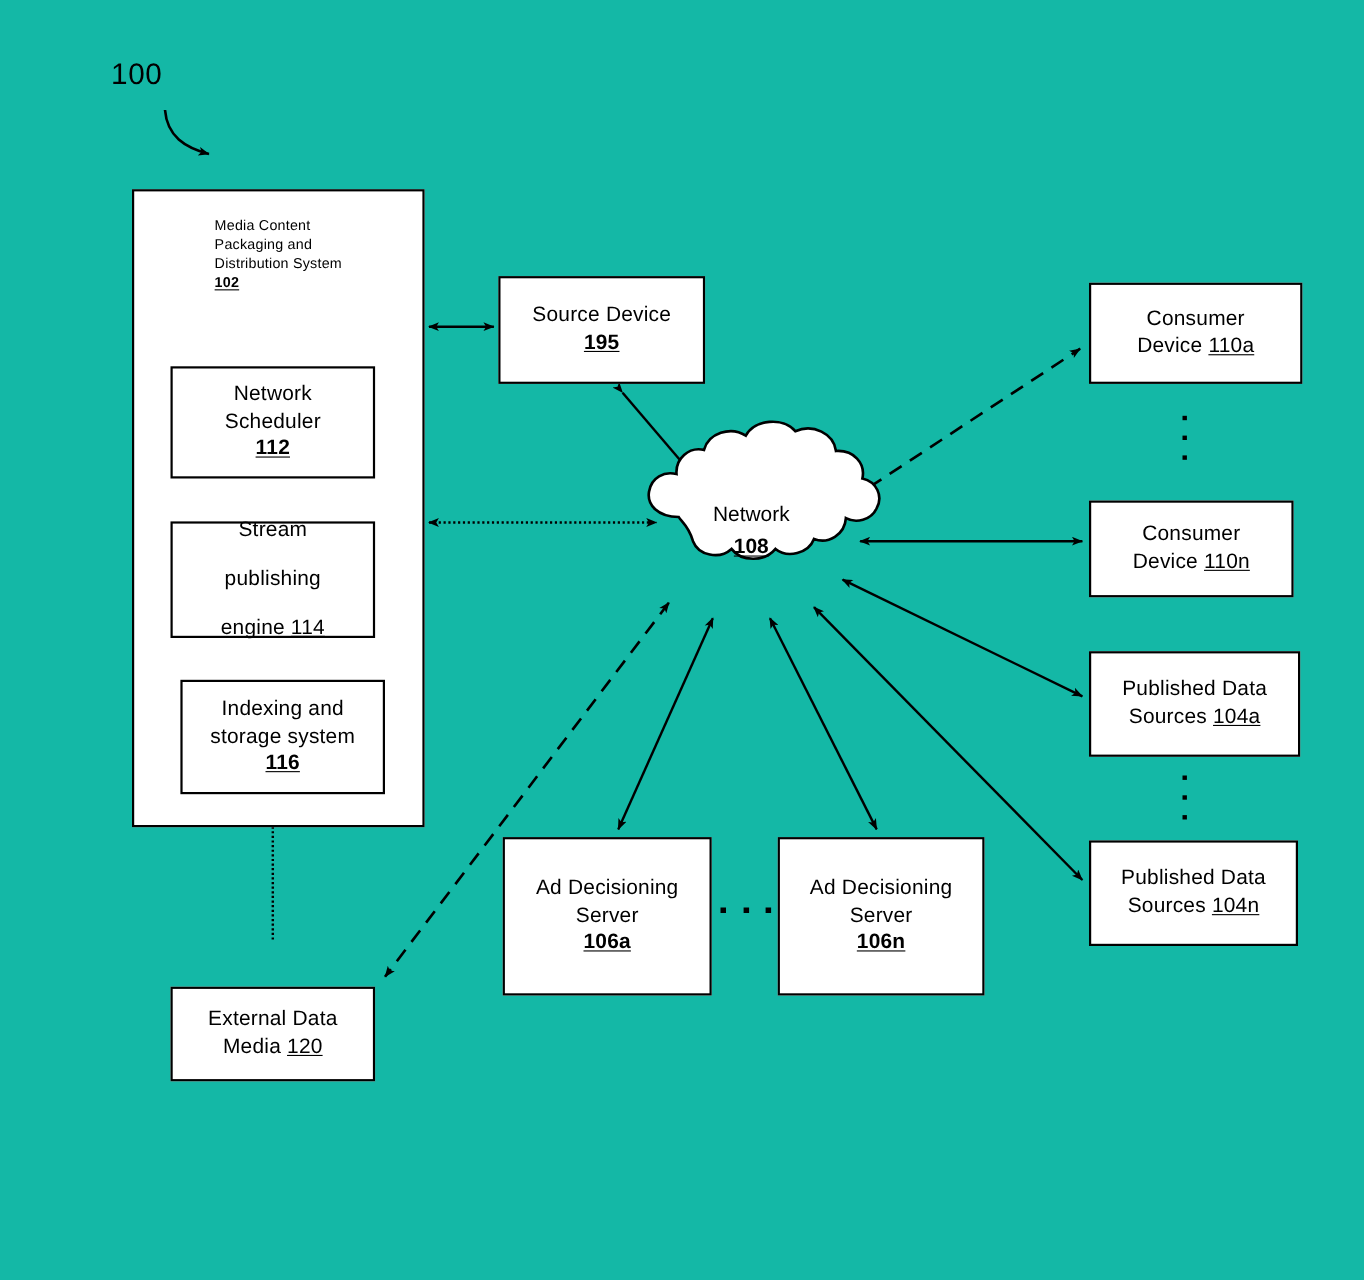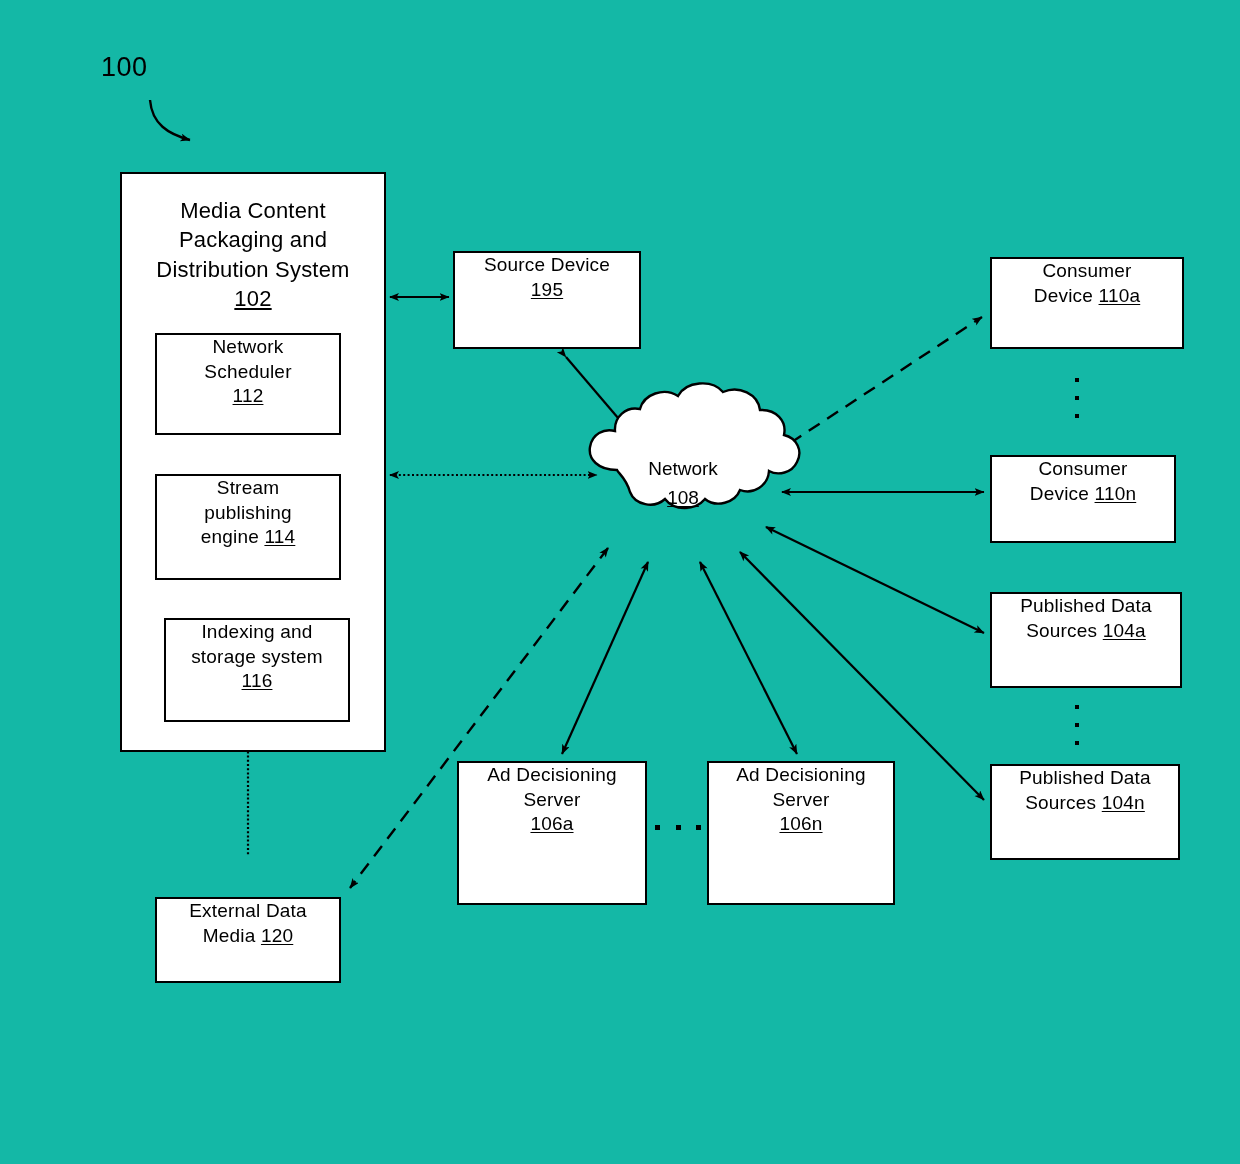--- a/index.html
+++ b/index.html
@@ -23,44 +23,44 @@
     pointer-events:none;
   }
   .box{
     position:absolute;
     border:2px solid #000;
     background:#ffffff;
     box-sizing:border-box;
     display:flex;
     flex-direction:column;
     align-items:center;
-    justify-content:flex-start;
+    justify-content:center;
     text-align:center;
     line-height:1.30;
     font-size:19px;
     letter-spacing:0.2px;
   }
   .box .ln{display:block; white-space:nowrap;}
   .ref{text-decoration:underline; text-underline-offset:2px;}
-  .refblock{text-decoration:underline; text-underline-offset:2px; display:block;}
+  .refblock{text-decoration:underline; text-underline-offset:2px; display:block;font-weight:bold;}
 
   
   #sys-box{
     left:120px; top:172px; width:266px; height:580px;
     justify-content:flex-start;
     padding-top:22px;
   }
   #sys-title{
-    font-size:22px;
+    font-size:13px;
     line-height:1.33;
-    text-align:center;
+    text-align:left;
   }
   
   #scheduler-box{ left:155px; top:333px; width:186px; height:102px; }
-  #stream-box{   left:155px; top:474px; width:186px; height:106px; }
+  #stream-box{   left:155px; top:474px; width:186px; height:106px;gap:20px; }
   #indexing-box{ left:164px; top:618px; width:186px; height:104px; }
 
   #external-box{ left:155px; top:897px; width:186px; height:86px; font-size:19px;}
 
   #source-device-box{ left:453px; top:251px; width:188px; height:98px; }
   #cloud-label{
     position:absolute;
     left:588px; top:455px; width:190px;
     text-align:center;
     font-size:19px;

